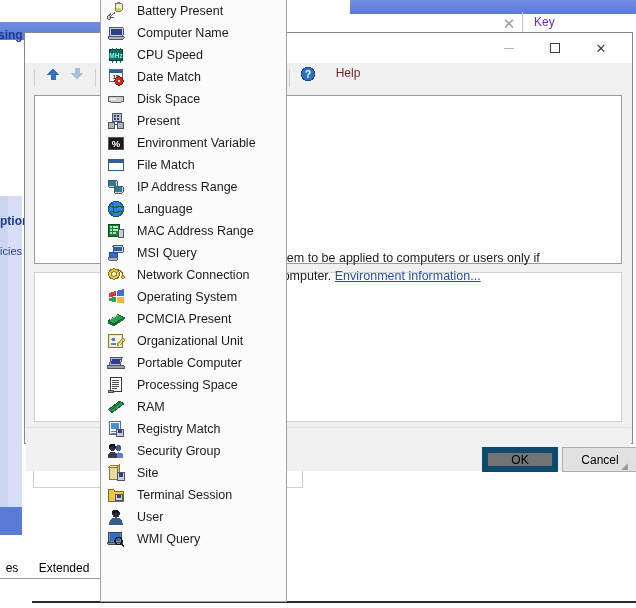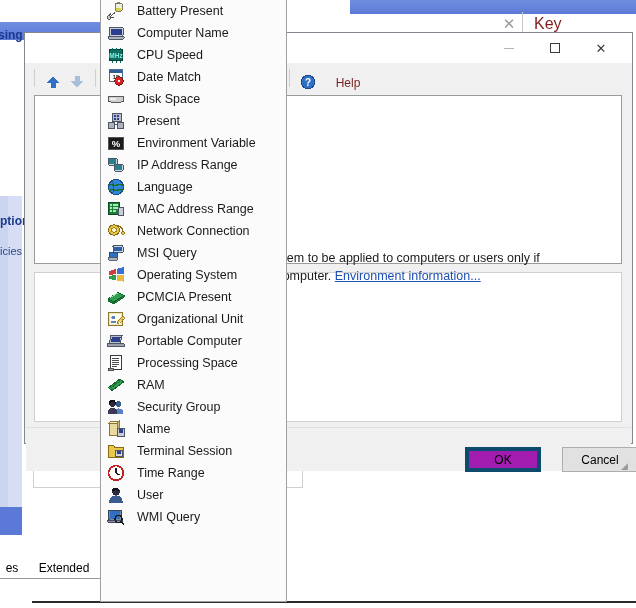--- a/index.html
+++ b/index.html
@@ -86,21 +86,21 @@
   }
   .key-close-x {
     position: absolute; left: 499px; top: 14px; width: 20px; height: 20px;
     color: #999999; font-size: 15px; display:flex; align-items:center; justify-content:center;
   }
   .key-divider {
     position: absolute; left: 522px; top: 12px; width: 1px; height: 28px; background:#c8c8c8;
   }
   .key-label {
     position: absolute; left: 534px; top: 15px;
-    font-size: 16px; color: #7f1d1d; font-weight: normal;
+    font-size: 12px; color: #6d28d9; font-weight: normal;
   }
   .key-right-t {
     position: absolute; left: 626px; top: 42px;
     font-size: 12px; color: #7a1f1f;
   }
 
   
   .props-dialog {
     position: absolute; left: 24px; top: 32px; width: 609px; height: 412px;
     background: #f0f0f0;
@@ -122,21 +122,21 @@
   .props-min-glyph { width:10px; height:1px; background:#b5b5b5; display:block; }
   .props-max-glyph { width:10px; height:10px; border:1px solid #3b3b3b; display:block; }
 
   .props-toolbar {
     position: absolute; left: 1px; top: 31px; width: 605px; height: 28px;
     background: #f0f0f0;
     display: flex; align-items: center;
   }
   .tb-sep { width: 1px; height: 18px; background: #cfcfcf; margin: 0 6px; }
   .tb-btn {
-    height: 24px; display: flex; align-items: flex-end; gap: 20px;
+    height: 24px; display: flex; align-items: flex-start; gap: 20px;
     padding: 0 4px; font-size: 12px; color: #000;
     cursor: default;
   }
   .tb-icon { width: 16px; height: 16px; display:inline-block; position:relative; }
   .tb-caret {
     width:0;height:0;border-left:4px solid transparent;border-right:4px solid transparent;
     border-top:4px solid #2f5fa8; margin-left:2px;
   }
   .tb-delete-label { color:#000; }
   .tb-help-label { color:#7a1f1f; }
@@ -158,21 +158,21 @@
   .props-footer {
     position: absolute; left: 1px; top: 394px; width: 605px; height: 44px;
     background: #f0f0f0; border-top: 1px solid #dfdfdf;
   }
   .dlg-btn {
     position: absolute; top: 414px; width: 76px; height: 25px;
     background: #e1e1e1; border: 1px solid #adadad;
     font-size: 12px; color: #000;
     display: flex; align-items: center; justify-content: center;
   }
-  .dlg-btn.ok { left: 440px; border: 4px solid #0c4a6e; background:#a21caf; }
+  .dlg-btn.ok { left: 457px; border: 6px solid #0c4a6e; background:#737373; }
   .dlg-btn.cancel { left: 537px; }
   .props-resize-grip {
     position:absolute; left:596px; top:429px; width:10px; height:10px;
     color:#9a9a9a; font-size:9px; line-height:9px;
   }
 
   
   .targeting-win {
     position: absolute; left: 24px; top: 32px; width: 268px; height: 412px;
     background: #f0f0f0; border: 1px solid #828790; border-right:none;
@@ -515,20 +515,29 @@
     <div class="menu-item">
       <span class="menu-icon">
         <svg width="18" height="18" viewBox="0 0 18 18">
           <rect x="1.5" y="3" width="15" height="12" fill="#1b1b1b" stroke="#555" stroke-width="1"></rect>
           <text x="9" y="12.5" font-size="9.5" font-family="Liberation Sans, sans-serif" fill="#ffffff" text-anchor="middle" font-weight="bold">%</text>
         </svg>
       </span>
       <span class="menu-label">Environment Variable</span>
     </div>
 
+    <div class="menu-item">
+      <span class="menu-icon">
+        <svg width="18" height="18" viewBox="0 0 18 18">
+          <rect x="1.5" y="3.5" width="15" height="11" fill="#ffffff" stroke="#2f5e95" stroke-width="1.2"></rect>
+          <rect x="1.5" y="3.5" width="15" height="3" fill="#2f5e95"></rect>
+        </svg>
+      </span>
+      <span class="menu-label">File Match</span>
+    </div>
 
     <div class="menu-item">
       <span class="menu-icon">
         <svg width="18" height="18" viewBox="0 0 18 18">
           <rect x="1" y="2" width="9" height="7" rx="1" fill="#cfd4db" stroke="#4c5666" stroke-width="1"></rect>
           <rect x="2.2" y="3.2" width="6.6" height="4.4" fill="#2c7f8f"></rect>
           <rect x="7" y="8" width="9" height="7" rx="1" fill="#cfd4db" stroke="#4c5666" stroke-width="1"></rect>
           <rect x="8.2" y="9.2" width="6.6" height="4.4" fill="#2c7f8f"></rect>
         </svg>
       </span>
@@ -564,39 +573,39 @@
           </g>
           <rect x="11.5" y="7" width="5" height="8" fill="#c9cdd4" stroke="#4c5666" stroke-width="1"></rect>
         </svg>
       </span>
       <span class="menu-label">MAC Address Range</span>
     </div>
 
     <div class="menu-item">
       <span class="menu-icon">
         <svg width="18" height="18" viewBox="0 0 18 18">
+          <rect x="6" y="1.5" width="10" height="7" rx="1" fill="#cfd4db" stroke="#4c5666" stroke-width="1"></rect>
+          <rect x="7.2" y="2.7" width="7.6" height="4.6" fill="#2c5ea8"></rect>
+          <rect x="2" y="8" width="8" height="6" rx="1" fill="#2f6fc4" stroke="#1d4a8a" stroke-width="1"></rect>
+          <rect x="1" y="13.5" width="10" height="2.5" rx="1" fill="#aeb4bd" stroke="#4c5666" stroke-width="0.9"></rect>
+        </svg>
+      </span>
+      <span class="menu-label">MSI Query</span>
+    </div>
+
+    <div class="menu-item">
+      <span class="menu-icon">
+        <svg width="18" height="18" viewBox="0 0 18 18">
           <ellipse cx="7" cy="8" rx="5.6" ry="5.2" fill="#e8c74a" stroke="#8a6a10" stroke-width="1"></ellipse>
           <ellipse cx="7" cy="8" rx="2.6" ry="2.4" fill="#fff3c4" stroke="#8a6a10" stroke-width="0.8"></ellipse>
           <path d="M11,4 C14,4.5 16,7 16,9.5" fill="none" stroke="#8a6a10" stroke-width="1.4"></path>
           <circle cx="16" cy="11" r="1.6" fill="#e8c74a" stroke="#8a6a10" stroke-width="0.9"></circle>
         </svg>
       </span>
       <span class="menu-label">Network Connection</span>
-    </div>
-
-    <div class="menu-item">
-      <span class="menu-icon">
-        <svg width="18" height="18" viewBox="0 0 18 18">
-          <rect x="6" y="1.5" width="10" height="7" rx="1" fill="#cfd4db" stroke="#4c5666" stroke-width="1"></rect>
-          <rect x="7.2" y="2.7" width="7.6" height="4.6" fill="#2c5ea8"></rect>
-          <rect x="2" y="8" width="8" height="6" rx="1" fill="#2f6fc4" stroke="#1d4a8a" stroke-width="1"></rect>
-          <rect x="1" y="13.5" width="10" height="2.5" rx="1" fill="#aeb4bd" stroke="#4c5666" stroke-width="0.9"></rect>
-        </svg>
-      </span>
-      <span class="menu-label">MSI Query</span>
     </div>
 
     <div class="menu-item">
       <span class="menu-icon">
         <svg width="18" height="18" viewBox="0 0 18 18">
           <path d="M2,5 L9,3 L9,8 L2,9 Z" fill="#d43b3b"></path>
           <path d="M9.6,2.8 L16.5,1 L16.5,7.6 L9.6,8 Z" fill="#3b6fd4"></path>
           <path d="M2,9.8 L9,9.2 L9,14.5 L2,12.8 Z" fill="#2f9e4f"></path>
           <path d="M9.6,9.2 L16.5,8.6 L16.5,15.5 L9.6,14.8 Z" fill="#e8b93b"></path>
         </svg>
@@ -665,20 +674,32 @@
             <line x1="4.2" y1="12.2" x2="6.6" y2="9"></line>
             <line x1="6.4" y1="10.6" x2="8.8" y2="7.4"></line>
             <line x1="8.6" y1="9" x2="11" y2="5.8"></line>
             <line x1="10.8" y1="7.4" x2="13.2" y2="4.2"></line>
           </g>
         </svg>
       </span>
       <span class="menu-label">RAM</span>
     </div>
 
+    <div class="menu-item">
+      <span class="menu-icon">
+        <svg width="18" height="18" viewBox="0 0 18 18">
+          <rect x="2" y="1.5" width="11" height="13" fill="#ffffff" stroke="#4a6e9c" stroke-width="1"></rect>
+          <rect x="3.5" y="3" width="8" height="6" fill="#4a8fd4"></rect>
+          <path d="M4,11.5 H11 M4,13 H9" stroke="#4a6e9c" stroke-width="0.9"></path>
+          <rect x="9.5" y="9" width="7" height="7" fill="#c9cdd4" stroke="#4c5666" stroke-width="1"></rect>
+          <rect x="10.8" y="10.2" width="4.4" height="3" fill="#2c3e8f"></rect>
+        </svg>
+      </span>
+      <span class="menu-label">Registry Match</span>
+    </div>
 
     <div class="menu-item">
       <span class="menu-icon">
         <svg width="18" height="18" viewBox="0 0 18 18">
           <circle cx="11.5" cy="6" r="3" fill="#3a5c8c"></circle>
           <path d="M6.5,16 C6.5,11.6 9,10.4 11.5,10.4 C14,10.4 16.5,11.6 16.5,16 Z" fill="#5a7fc4"></path>
           <circle cx="5.5" cy="5.5" r="3.4" fill="#2b2b3d"></circle>
           <path d="M0.5,16 C0.5,11 3,9.6 5.5,9.6 C8,9.6 10.5,11 10.5,16 Z" fill="#3a3a52"></path>
           <path d="M2.3,3.6 C2.3,1 8.7,1 8.7,4.2 L8.5,6 C8.5,3.6 2.5,3.8 2.5,6 Z" fill="#101018"></path>
         </svg>
@@ -689,43 +710,34 @@
     <div class="menu-item">
       <span class="menu-icon">
         <svg width="18" height="18" viewBox="0 0 18 18">
           <path d="M2,3 L10,3 L10,15 L2,15 Z" fill="#e8d9a0" stroke="#8a7a30" stroke-width="1"></path>
           <path d="M2,3 L4.5,1 L12.5,1 L10,3 Z" fill="#f2e7bf" stroke="#8a7a30" stroke-width="1"></path>
           <path d="M10,3 L12.5,1 L12.5,13 L10,15 Z" fill="#cdbd7e" stroke="#8a7a30" stroke-width="1"></path>
           <rect x="10.5" y="8" width="6.5" height="8" fill="#c9cdd4" stroke="#4c5666" stroke-width="1"></rect>
           <rect x="11.8" y="9.3" width="4" height="3.4" fill="#2c3e8f"></rect>
         </svg>
       </span>
-      <span class="menu-label">Name</span>
+      <span class="menu-label">Site</span>
     </div>
 
     <div class="menu-item">
       <span class="menu-icon">
         <svg width="18" height="18" viewBox="0 0 18 18">
           <path d="M1,3.5 L6.5,3.5 L8,5.5 L16.5,5.5 L16.5,15 L1,15 Z" fill="#e8c74a" stroke="#8a6a10" stroke-width="1"></path>
           <rect x="8.5" y="8" width="7" height="6" fill="#cfd4db" stroke="#4c5666" stroke-width="1"></rect>
           <rect x="9.6" y="9.1" width="4.8" height="3.2" fill="#2c3e8f"></rect>
         </svg>
       </span>
       <span class="menu-label">Terminal Session</span>
     </div>
 
-    <div class="menu-item">
-      <span class="menu-icon">
-        <svg width="18" height="18" viewBox="0 0 18 18">
-          <circle cx="9" cy="9" r="7.4" fill="#ffffff" stroke="#c42020" stroke-width="1.6"></circle>
-          <path d="M9,4.2 L9,9 L12.4,11.2" fill="none" stroke="#1a1a1a" stroke-width="1.3"></path>
-        </svg>
-      </span>
-      <span class="menu-label">Time Range</span>
-    </div>
 
     <div class="menu-item">
       <span class="menu-icon">
         <svg width="18" height="18" viewBox="0 0 18 18">
           <circle cx="9" cy="5.6" r="3.7" fill="#2b2b3d"></circle>
           <path d="M2.2,16.5 C2.2,11 5.4,9.4 9,9.4 C12.6,9.4 15.8,11 15.8,16.5 Z" fill="#3a5c8c"></path>
           <path d="M5.4,3.4 C5.4,1 12.4,1 12.4,4.2 L12.2,6 C12.2,3.6 5.6,3.8 5.6,6 Z" fill="#101018"></path>
         </svg>
       </span>
       <span class="menu-label">User</span>

